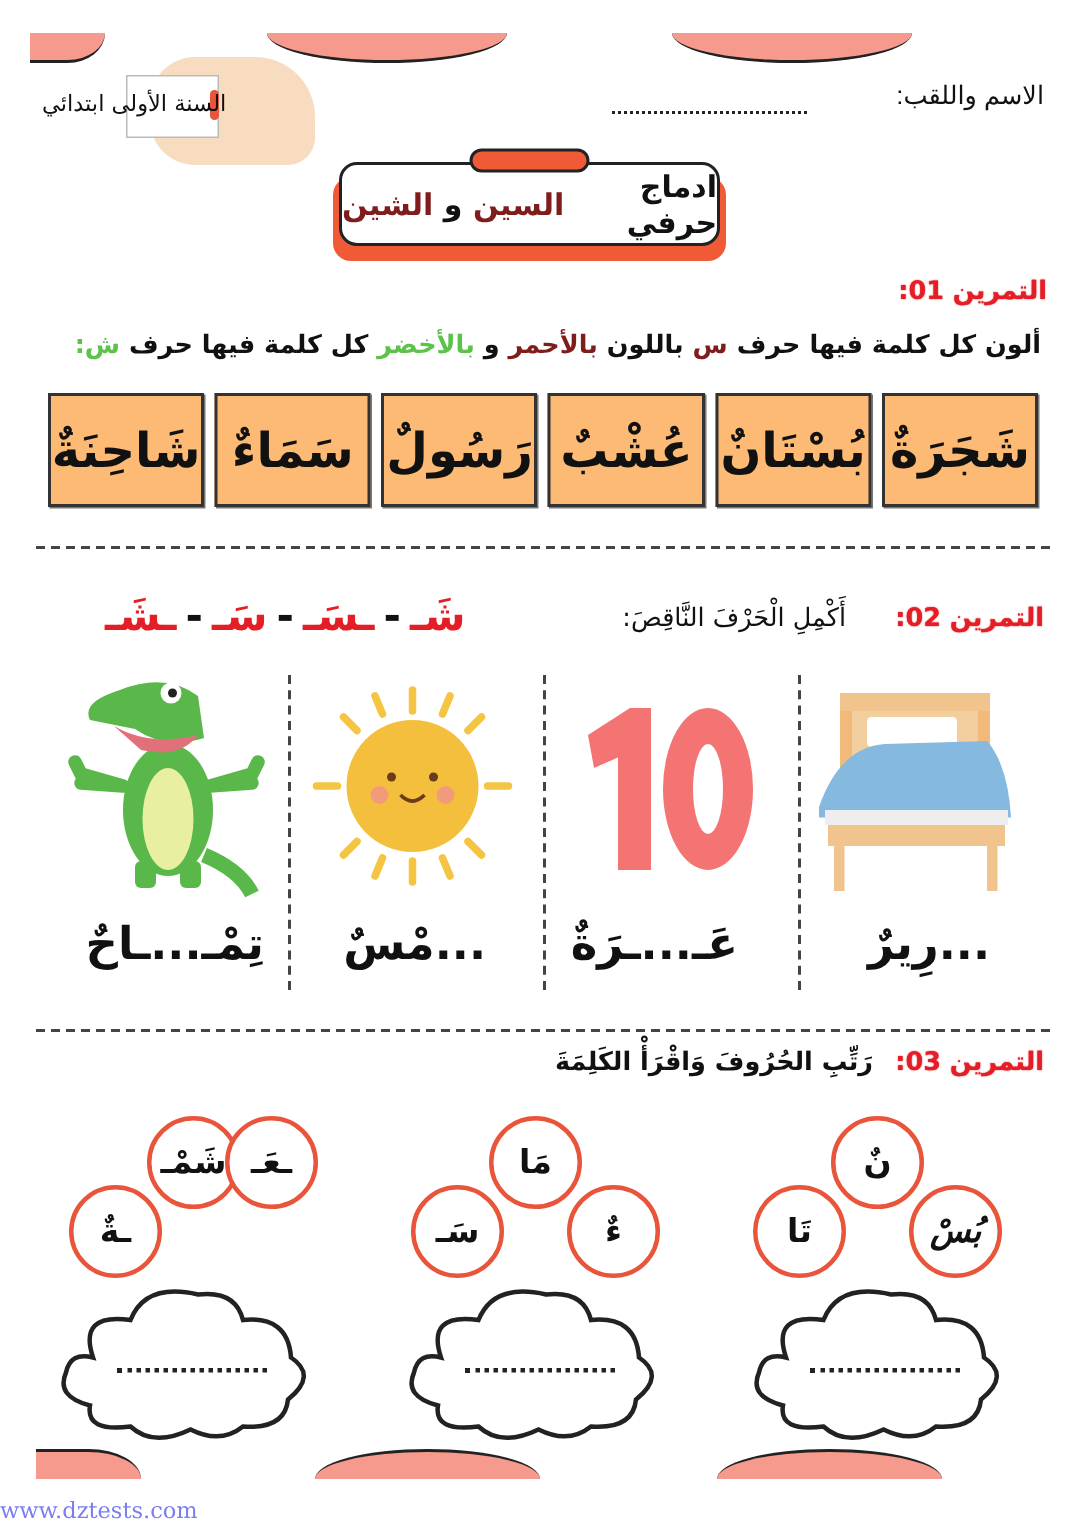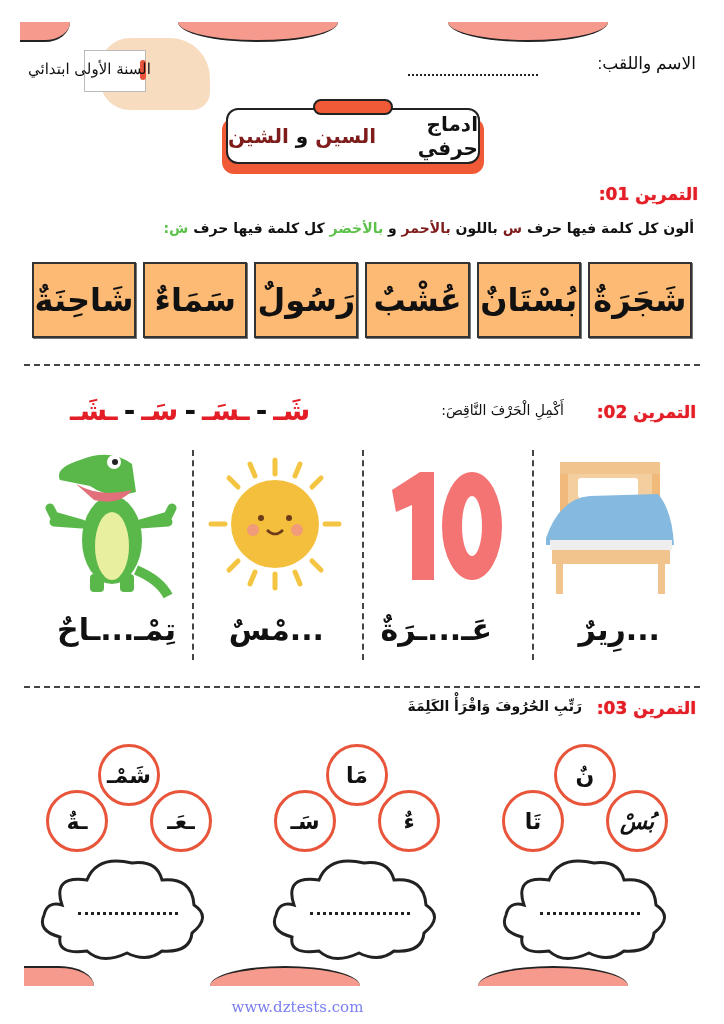--- a/index.html
+++ b/index.html
@@ -23,21 +23,21 @@
 
   
   .title-shadow { position: absolute; left: 222px; top: 118px; width: 262px; height: 56px; background: #f05a36; border-radius: 12px; }
   .title-box { position: absolute; left: 226px; top: 108px; width: 254px; height: 56px; background: #fff; border: 2.5px solid #222; border-radius: 12px;
                display: flex; align-items: center; justify-content: center; direction: rtl; font-weight: bold; font-size: 20px; }
   .title-tab { position: absolute; left: 313px; top: 99px; width: 80px; height: 16px; background: #f05a36; border: 2px solid #222; border-radius: 8px; }
   .red { color: #7f1d1d; }
   .green { color: #5cc24a; }
 
   .ex-head { position: absolute; font-weight: bold; color: #e41e26; font-size: 17px; direction: rtl; white-space: nowrap; text-shadow: 0 0 1px #e41e26; }
-  .instr { position: absolute; font-weight: bold; font-size: 14px; direction: rtl; white-space: nowrap; }
+  .instr { position: absolute; font-weight: bold; font-size: 17px; direction: rtl; white-space: nowrap; }
 
   
   .words { position: absolute; left: 32px; top: 262px; width: 660px; height: 76px; display: flex; flex-direction: row-reverse; gap: 7px; }
   .word-box { flex: 1; border: 2px solid #333; background: #fdba74; display: flex; align-items: center; justify-content: center;
               font-size: 32px; font-weight: bold; direction: rtl; box-shadow: 1px 1px 0 #777; }
 
   .dash-line { position: absolute; left: 24px; width: 676px; border-top: 2px dashed #444; }
 
   
   .letters-row { position: absolute; top: 394px; left: 70px; font-size: 28px; font-weight: bold; color: #e41e26; direction: rtl; white-space: nowrap; }
@@ -46,21 +46,21 @@
   .v-divider { position: absolute; top: 450px; height: 210px; border-left: 2px dashed #444; }
   .pic { position: absolute; top: 450px; width: 140px; height: 150px; }
   .incomplete { position: absolute; top: 612px; font-size: 30px; font-weight: bold; direction: rtl; white-space: nowrap; }
 
   
   .bubble { position: absolute; width: 62px; height: 62px; border: 3px solid #e8553a; border-radius: 50%; background: #fff;
             display: flex; align-items: center; justify-content: center; font-size: 22px; font-weight: bold; direction: rtl; }
   .cloud { position: absolute; top: 855px; width: 180px; height: 110px; }
   .cloud-dots { position: absolute; width: 100px; border-bottom: 3px dotted #222; }
 
-  .footer { position: absolute; top: 998px; left: 0; width: 595px; text-align: center; font-family: "DejaVu Serif", serif; color: #7a7ef0; font-size: 15px; }
+  .footer { position: absolute; top: 998px; left: 0; width: 595px; text-align: left; font-family: "DejaVu Serif", serif; color: #7a7ef0; font-size: 15px; }
 </style>
 </head>
 <body>
 
 <div class="arc-top" style="left:20px;width:50px;border-bottom-left-radius:0;"></div>
 <div class="arc-top" style="left:178px;width:160px;"></div>
 <div class="arc-top" style="left:448px;width:160px;"></div>
 
 <div class="name-label">الاسم واللقب:</div>
 <div class="name-dots"></div>
@@ -169,21 +169,21 @@
 <div class="bubble" style="left:554px;top:744px;">نٌ</div>
 <div class="bubble" style="left:502px;top:790px;">تَا</div>
 <div class="bubble" style="left:606px;top:790px;font-style:italic;">بُسْ</div>
 
 <div class="bubble" style="left:326px;top:744px;">مَا</div>
 <div class="bubble" style="left:274px;top:790px;">سَـ</div>
 <div class="bubble" style="left:378px;top:790px;">ءٌ</div>
 
 <div class="bubble" style="left:98px;top:744px;">شَمْـ</div>
 <div class="bubble" style="left:46px;top:790px;">ـةٌ</div>
-<div class="bubble" style="left:150px;top:790px;">ـعَـ</div>
+<div class="bubble" style="left:150px;top:744px;">ـعَـ</div>
 
 <svg class="cloud" style="left:32px;" viewBox="0 0 180 110">
   <path d="M30 50 Q20 20 55 25 Q65 0 100 8 Q125 5 130 25 Q160 22 162 50 Q180 62 160 78 Q158 98 130 96 Q115 108 95 98 Q70 110 55 96 Q25 100 28 82 Q5 76 12 60 Q15 46 30 50 Z" fill="#fff" stroke="#222" stroke-width="3"></path>
 </svg>
 <svg class="cloud" style="left:264px;" viewBox="0 0 180 110">
   <path d="M30 50 Q20 20 55 25 Q65 0 100 8 Q125 5 130 25 Q160 22 162 50 Q180 62 160 78 Q158 98 130 96 Q115 108 95 98 Q70 110 55 96 Q25 100 28 82 Q5 76 12 60 Q15 46 30 50 Z" fill="#fff" stroke="#222" stroke-width="3"></path>
 </svg>
 <svg class="cloud" style="left:494px;" viewBox="0 0 180 110">
   <path d="M30 50 Q20 20 55 25 Q65 0 100 8 Q125 5 130 25 Q160 22 162 50 Q180 62 160 78 Q158 98 130 96 Q115 108 95 98 Q70 110 55 96 Q25 100 28 82 Q5 76 12 60 Q15 46 30 50 Z" fill="#fff" stroke="#222" stroke-width="3"></path>
 </svg>

